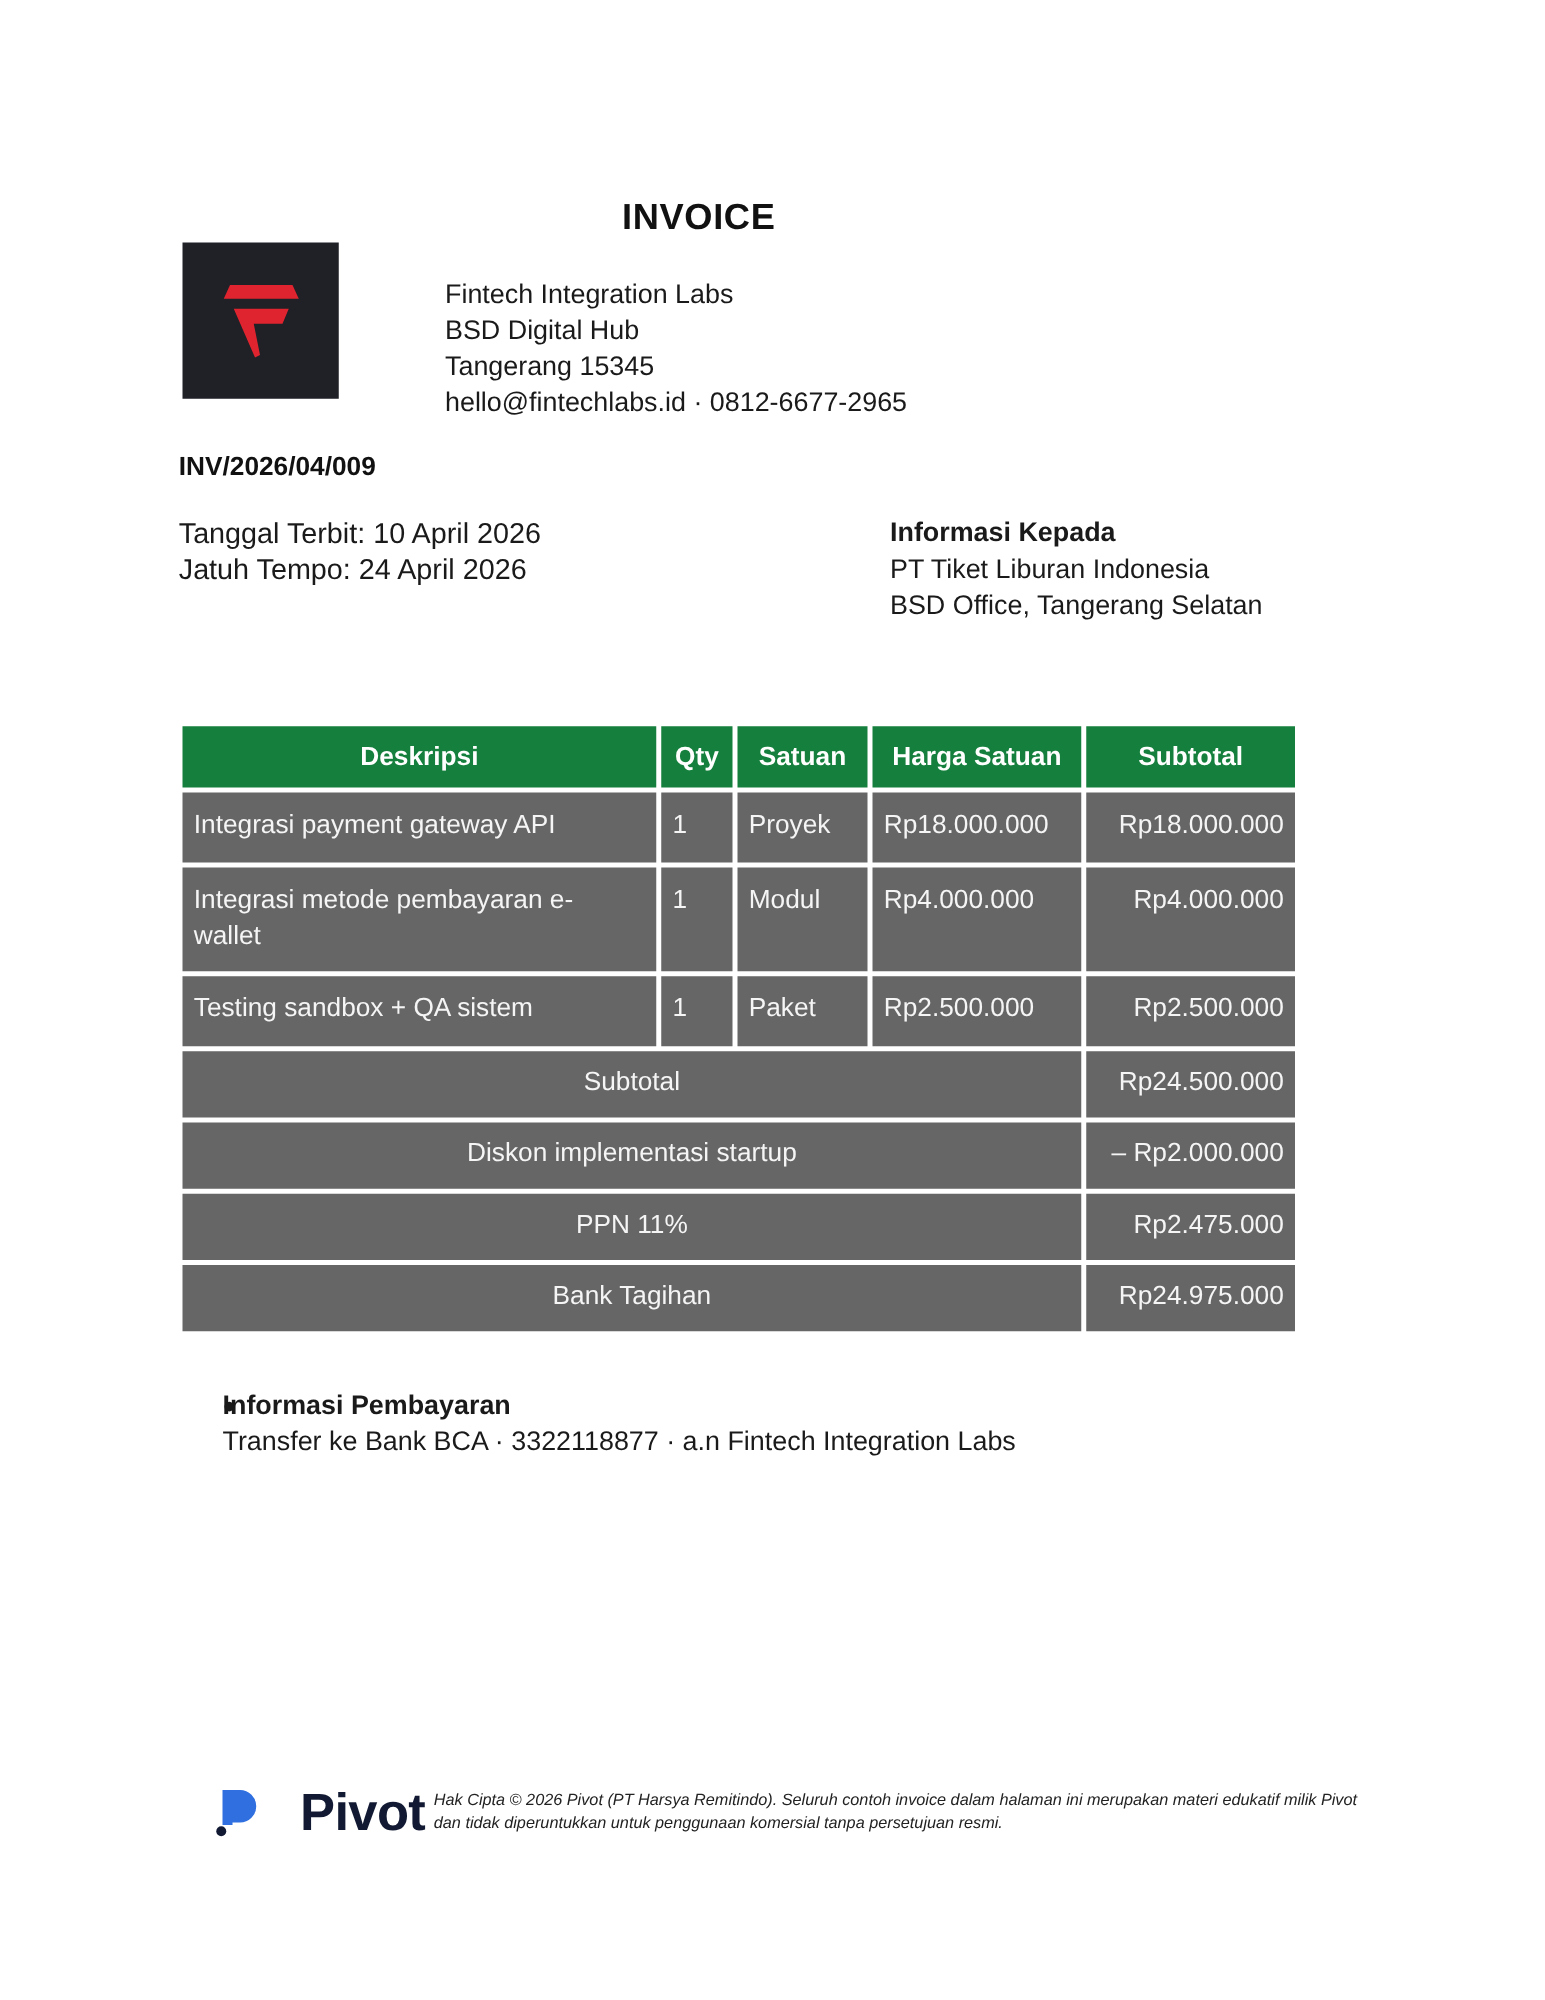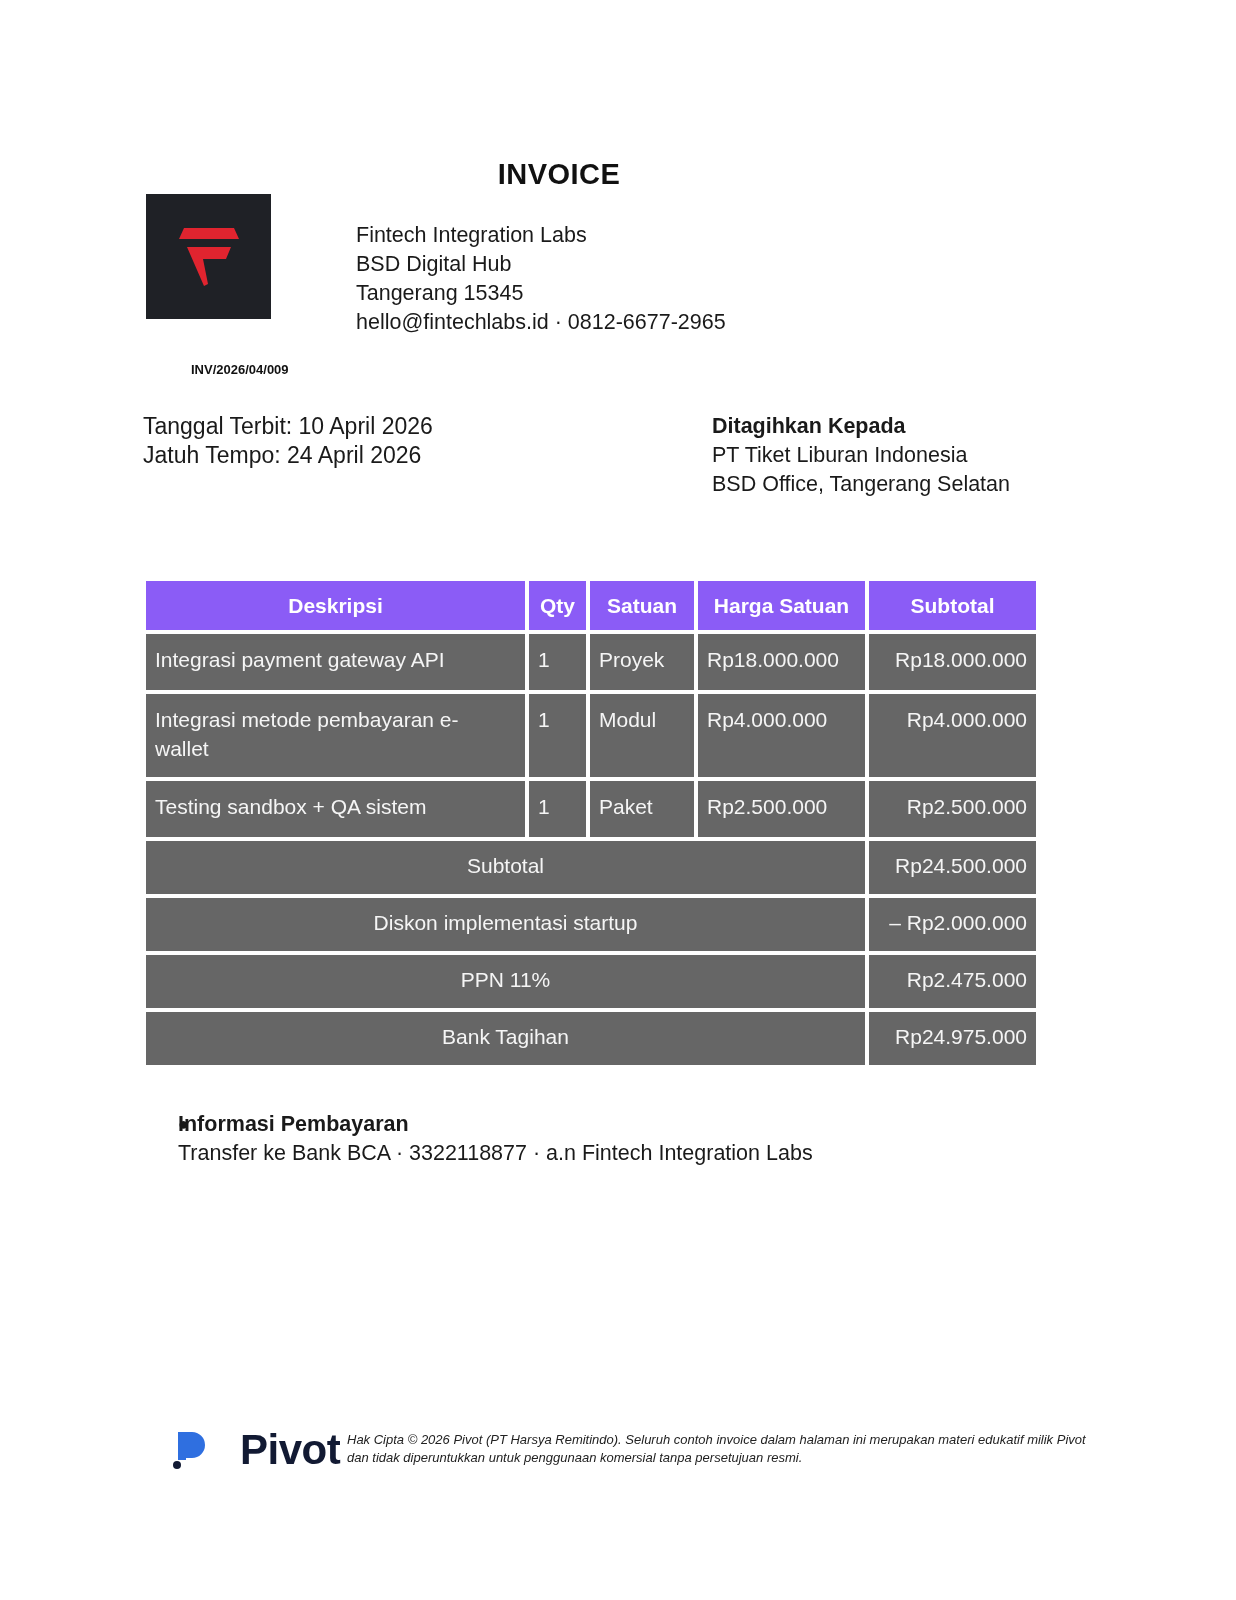--- a/index.html
+++ b/index.html
@@ -3,27 +3,27 @@
 <meta charset="utf-8">
 <style>
   html, body { margin:0; padding:0; background:#ffffff; }
   body { width:1236px; height:1600px; position:relative; font-family:"Liberation Sans", sans-serif; color:#111; overflow:hidden; }
   .abs { position:absolute; }
   .title { left:0; width:1118px; top:158px; text-align:center; font-weight:bold; font-size:29px; letter-spacing:0.5px; color:#111; }
   .logo { left:146px; top:194px; width:125px; height:125px; background:#1f2126; }
   .logo svg { position:absolute; left:0; top:0; }
   .company { left:356px; top:221px; font-size:21.5px; line-height:29px; color:#1a1a1a; }
   .company div { white-space:nowrap; }
-  .invno { left:143px; top:362px; font-size:13px; font-weight:bold; color:#111;margin-left:48px; }
+  .invno { left:143px; top:362px; font-size:21px; font-weight:bold; color:#111; }
   .dates { left:143px; top:412px; font-size:23px; line-height:29px; color:#1a1a1a; }
   .billto { left:712px; top:412px; font-size:21.5px; line-height:29px; color:#1a1a1a; }
   .billto .h { font-weight:bold; }
   table.items { position:absolute; left:142px; top:577px; border-collapse:separate; border-spacing:4px; }
   table.items td, table.items th { background:#666666; color:#f5f5f5; font-size:21px; padding:5px 9px; vertical-align:top; font-weight:normal; text-align:left; }
-  table.items th { background:#8b5cf6; color:#fff; font-weight:bold; text-align:center; height:49px; vertical-align:middle; padding:0 8px; }
+  table.items th { background:#15803d; color:#fff; font-weight:bold; text-align:center; height:49px; vertical-align:middle; padding:0 8px; }
   table.items td { padding-top:11px; line-height:29px; }
   table.items tr.r1 td { height:40px; }
   table.items tr.r2 td { height:67px; }
   table.items tr.r3 td { height:40px; }
   table.items td.num { text-align:right; }
   table.items tr.sum td { height:38px; padding-top:10px; }
   table.items tr.sum td.lab { text-align:center; }
   .payinfo { left:178px; top:1110px; font-size:21.5px; line-height:29px; color:#1a1a1a; }
   .payinfo .bullet { position:absolute; left:0; top:0; font-size:18px; }
   .payinfo .txt { }
@@ -52,21 +52,21 @@
 </div>
 
 <div class="abs invno">INV/2026/04/009</div>
 
 <div class="abs dates">
   <div>Tanggal Terbit: 10 April 2026</div>
   <div>Jatuh Tempo: 24 April 2026</div>
 </div>
 
 <div class="abs billto">
-  <div class="h">Ditagihkan Kepada</div>
+  <div class="h">Informasi Kepada</div>
   <div>PT Tiket Liburan Indonesia</div>
   <div>BSD Office, Tangerang Selatan</div>
 </div>
 
 <table class="items">
   <thead>
     <tr>
       <th style="width:363px">Deskripsi</th>
       <th style="width:41px">Qty</th>
       <th style="width:88px">Satuan</th>

